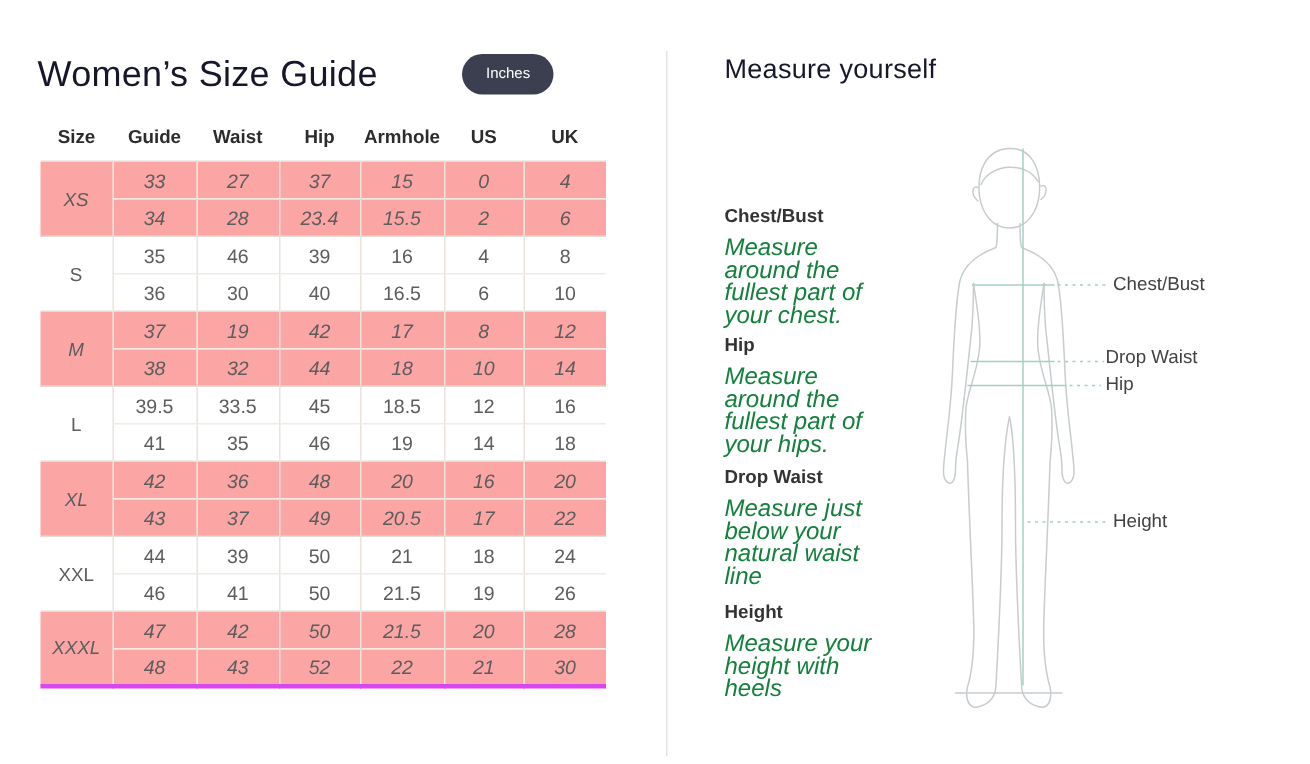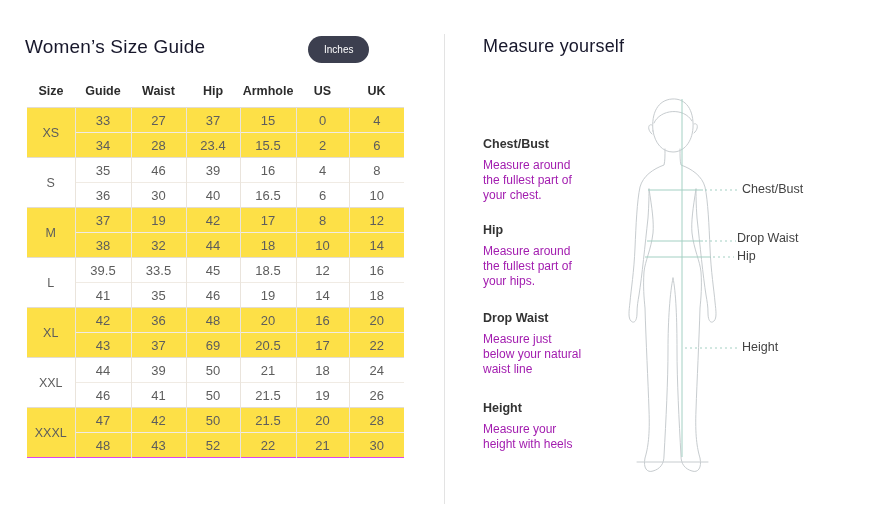--- a/index.html
+++ b/index.html
@@ -4,57 +4,57 @@
 <style>
   * { margin:0; padding:0; box-sizing:border-box; }
   html,body { background:#ffffff; }
   .page {
     position:relative; width:873px; height:509px; background:#ffffff;
     font-family:"Liberation Sans", sans-serif; overflow:hidden;
   }
   
   .page-title {
     position:absolute; left:25px; top:36px;
-    font-size:19px; font-weight:400; color:#17172b; letter-spacing:.2px;
+    font-size:24px; font-weight:400; color:#17172b; letter-spacing:.2px;
   }
   .pill {
     position:absolute; left:308px; top:36px; height:27px; padding:0 16px;
     background:#3c3f4f; color:#ffffff; border:none; border-radius:14px;
     font-family:"Liberation Sans", sans-serif; font-size:10px; cursor:pointer;
   }
   .size-table {
     position:absolute; left:27px; top:80px; width:377px;
     border-collapse:collapse; table-layout:fixed;
-    border-bottom:1px solid #d946ef;
+    border-bottom:3px solid #d946ef;
   }
   .size-table th {
     font-size:12.5px; font-weight:bold; color:#2c2c2c;
     text-align:center; padding:4px 0 9px 0;
   }
   .size-table td {
     height:25px; text-align:center; vertical-align:middle;
     font-size:13px; color:#5d5d5d; background:#ffffff;
   }
   .size-table tbody td { border-left:1px solid #eae4dc; }
   .size-table tbody td.size-cell { border-left:none; font-size:12.5px; }
   .size-table tr.group-start td { border-top:1px solid #e2dcd4; }
   .size-table tr.row2 td { border-top:1px solid #f0ebe4; }
-  .size-table tr.beige td { background:#fde047; }
+  .size-table tr.beige td { background:#fca5a5;font-style:italic; }
   col.c-size{width:48px;} col.c-bust{width:56px;} col.c-waist{width:55px;}
   col.c-hip{width:54px;} col.c-arm{width:56px;} col.c-us{width:53px;} col.c-uk{width:55px;}
   
   .divider { position:absolute; left:444px; top:34px; width:1px; height:470px; background:#e3e3e3; }
   
   .measure-title {
     position:absolute; left:483px; top:36px;
     font-size:18px; font-weight:400; color:#17172b; letter-spacing:.2px;
   }
   .instr { position:absolute; left:483px; }
   .instr-label { font-size:12.5px; font-weight:bold; color:#333333; }
-  .instr-desc { margin-top:7px; font-size:12px; line-height:15px; color:#a21caf; }
+  .instr-desc { margin-top:7px; font-size:16px; line-height:15px; color:#15803d;font-style:italic; }
   .instr-1 { top:137px; } .instr-1 .instr-desc { width:95px; }
   .instr-2 { top:223px; } .instr-2 .instr-desc { width:95px; }
   .instr-3 { top:311px; } .instr-3 .instr-desc { width:100px; }
   .instr-4 { top:401px; } .instr-4 .instr-desc { width:108px; }
   .figure-svg { position:absolute; left:610px; top:80px; }
   .fig-label { position:absolute; font-size:12.5px; color:#424242; white-space:nowrap; }
   .fig-label-chest { left:742px; top:182px; }
   .fig-label-dropwaist { left:737px; top:231px; }
   .fig-label-hip { left:737px; top:249px; }
   .fig-label-height { left:742px; top:340px; }
@@ -162,21 +162,21 @@
           <td>42</td>
           <td>36</td>
           <td>48</td>
           <td>20</td>
           <td>16</td>
           <td>20</td>
         </tr>
         <tr class="beige row2">
           <td>43</td>
           <td>37</td>
-          <td>69</td>
+          <td>49</td>
           <td>20.5</td>
           <td>17</td>
           <td>22</td>
         </tr>
         <tr class="group-start">
           <td rowspan="2" class="size-cell">XXL</td>
           <td>44</td>
           <td>39</td>
           <td>50</td>
           <td>21</td>

